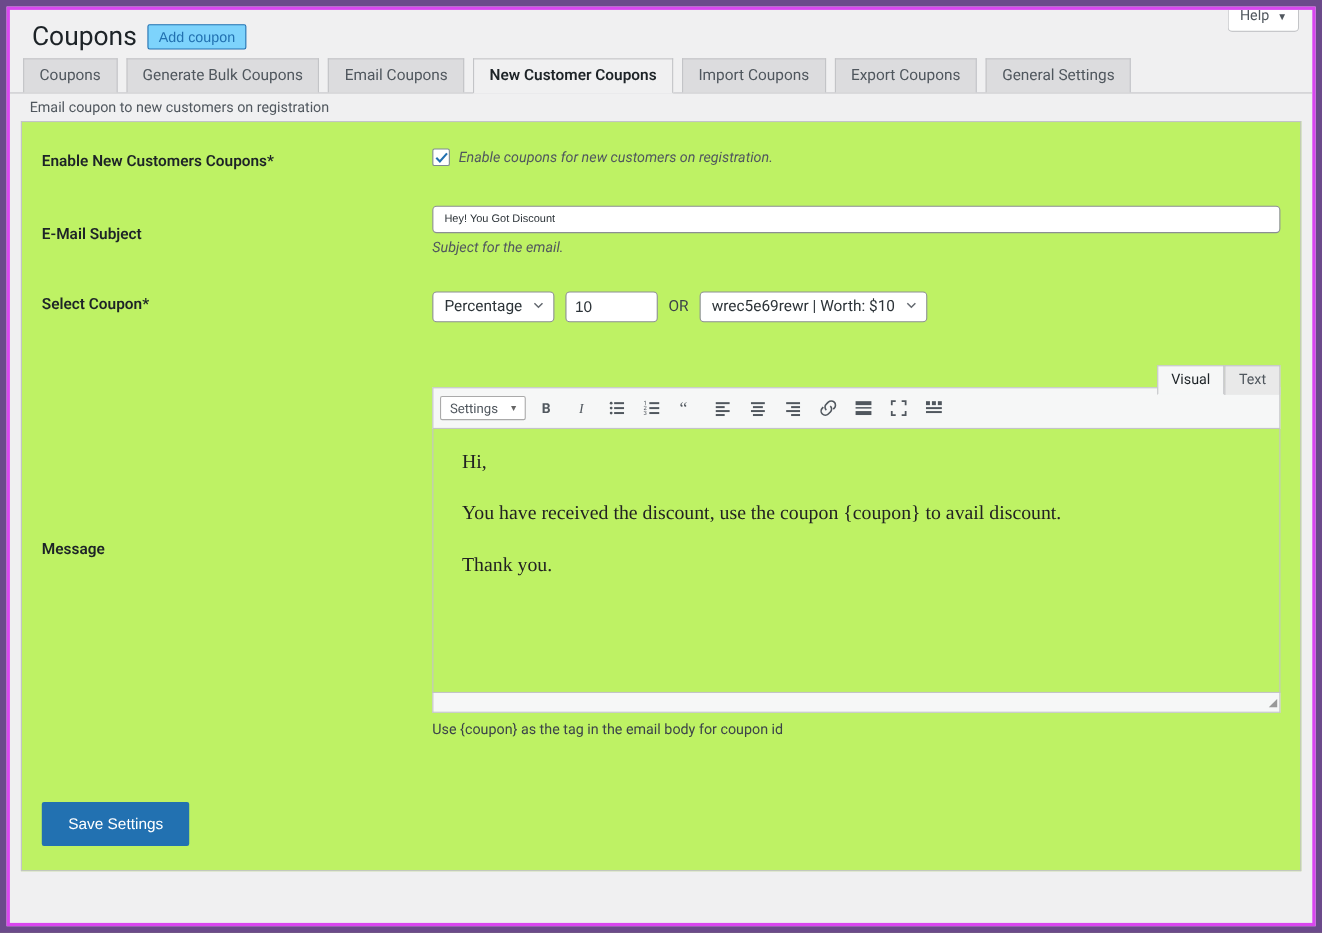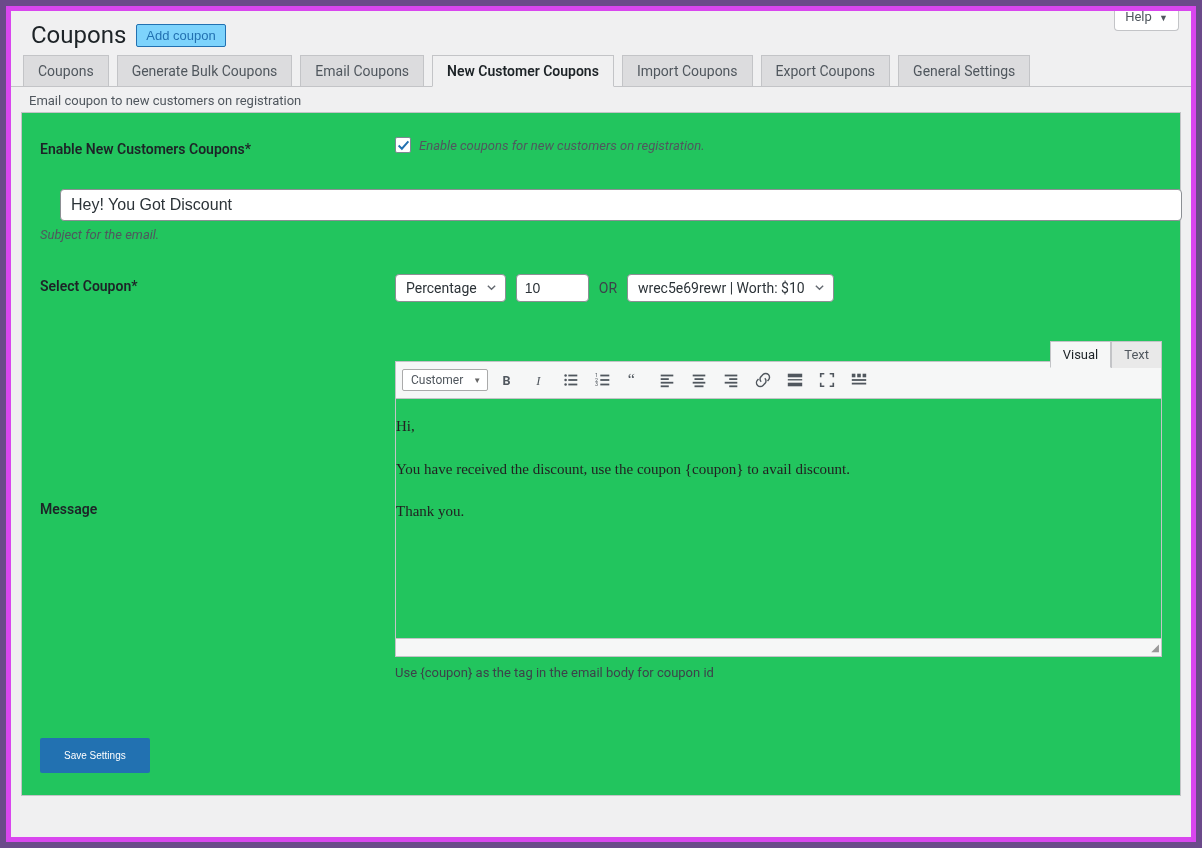--- a/index.html
+++ b/index.html
@@ -13,21 +13,21 @@
   .outer {
     width: 1202px;
     height: 848px;
     padding: 6px;
     background: #6b4a8a;
   }
   .frame {
     width: 100%;
     height: 100%;
     background: #f0f0f1;
-    border: 5px solid #d946ef;
+    border: 3px solid #d946ef;
     overflow: hidden;
     position: relative;
   }
   .help-btn {
     position: absolute;
     top: -6px;
     right: 12px;
     background: #fff;
     border: 1px solid #c3c4c7;
     border-top: none;
@@ -79,21 +79,21 @@
     border-bottom: 1px solid #f0f0f1;
     margin-bottom: -1px;
   }
   .tab-desc {
     padding: 6px 18px 4px;
     color: #50575e;
     font-size: 13px;
   }
   .panel {
     margin: 0 10px 12px;
-    background: #22c55e;
+    background: #bef264;
     border: 1px solid #c3c4c7;
     padding: 14px 18px 22px;
   }
   .form-row {
     display: flex;
     align-items: flex-start;
     padding: 10px 0 22px;
   }
   .form-label {
     width: 355px;
@@ -124,24 +124,23 @@
   .help-text {
     font-style: italic;
     color: #50575e;
     font-size: 13px;
   }
   .text-input {
     width: 100%;
     border: 1px solid #8c8f94;
     border-radius: 4px;
     padding: 6px 10px;
-    font-size: 16px;
+    font-size: 10px;
     background: #fff;
     color: #2c3338;
-    margin-left: 20px;
   }
   .sub-help {
     margin-top: 6px;
     font-style: italic;
     color: #50575e;
     font-size: 13px;
   }
   .inline-controls {
     display: flex;
     align-items: center;
@@ -164,21 +163,21 @@
     right: 8px;
     top: 50%;
     transform: translateY(-50%);
     color: #646970;
   }
   .num-input {
     border: 1px solid #8c8f94;
     border-radius: 4px;
     padding: 5px 8px;
     font-size: 14px;
-    width: 73px;
+    width: 84px;
     background: #fff;
     color: #2c3338;
   }
   .or-text {
     font-size: 14px;
     color: #3c434a;
   }
   .wide-select .select-like { min-width: 185px; }
 
   .editor-wrap { }
@@ -236,24 +235,24 @@
     display: inline-flex;
     align-items: center;
     justify-content: center;
     color: #50575e;
     border-radius: 2px;
   }
   .tb-btn svg { width: 18px; height: 18px; }
   .editor-body {
     border: 1px solid #c3c4c7;
     border-top: none;
-    padding: 16px 0;
+    padding: 16px 26px;
     min-height: 240px;
     font-family: Georgia, "Times New Roman", serif;
-    font-size: 15px;
+    font-size: 18px;
     color: #222;
     line-height: 1.5;
   }
   .editor-body p { margin: 0 0 20px; }
   .editor-status {
     border: 1px solid #c3c4c7;
     border-top: none;
     height: 18px;
     background: #f6f7f7;
     display: flex;
@@ -268,21 +267,21 @@
   .below-editor {
     margin-top: 8px;
     font-size: 13px;
     color: #3c434a;
   }
   .save-btn {
     background: #2271b1;
     color: #fff;
     border: none;
     padding: 12px 24px;
-    font-size: 10px;
+    font-size: 14px;
     border-radius: 2px;
     margin-top: 36px;
   }
   .chev-svg { width:11px; height:11px; }
 </style>
 </head>
 <body>
 
 <div class="outer">
   <div class="frame">
@@ -319,20 +318,21 @@
               <svg viewBox="0 0 16 16">
                   <path fill="none" stroke="#2271b1" stroke-width="2.4" d="M2 8 L6 12 L14 3"></path>
                 </svg>
             </span>
             <span class="help-text">Enable coupons for new customers on registration.</span>
           </div>
         </div>
       </div>
 
       <div class="form-row">
+        <div class="form-label" style="padding-top:18px;">E-Mail Subject</div>
         <div class="form-control">
           <input class="text-input" type="text" value="Hey! You Got Discount" style="">
           <div class="sub-help">Subject for the email.</div>
         </div>
       </div>
 
       <div class="form-row">
         <div class="form-label">Select Coupon*</div>
         <div class="form-control">
           <div class="inline-controls">
@@ -363,21 +363,21 @@
       <div class="form-row" style="align-items:center;">
         <div class="form-label">Message</div>
         <div class="form-control">
           <div class="editor-wrap">
             <div class="editor-tabs">
               <div class="ed-tab active">Visual</div>
               <div class="ed-tab">Text</div>
             </div>
             <div class="toolbar">
               <div class="paragraph-select">
-                <span>Customer</span>
+                <span>Settings</span>
                 <span class="tri">▼</span>
               </div>
               <span class="tb-btn">
                   <svg viewBox="0 0 20 20">
                     <text x="5" y="15" font-size="14" font-weight="bold" fill="#50575e">B</text>
                   </svg>
                 </span>
               <span class="tb-btn">
                   <svg viewBox="0 0 20 20">
                     <text x="7" y="15" font-size="14" font-style="italic" font-family="serif" fill="#50575e">I</text>

